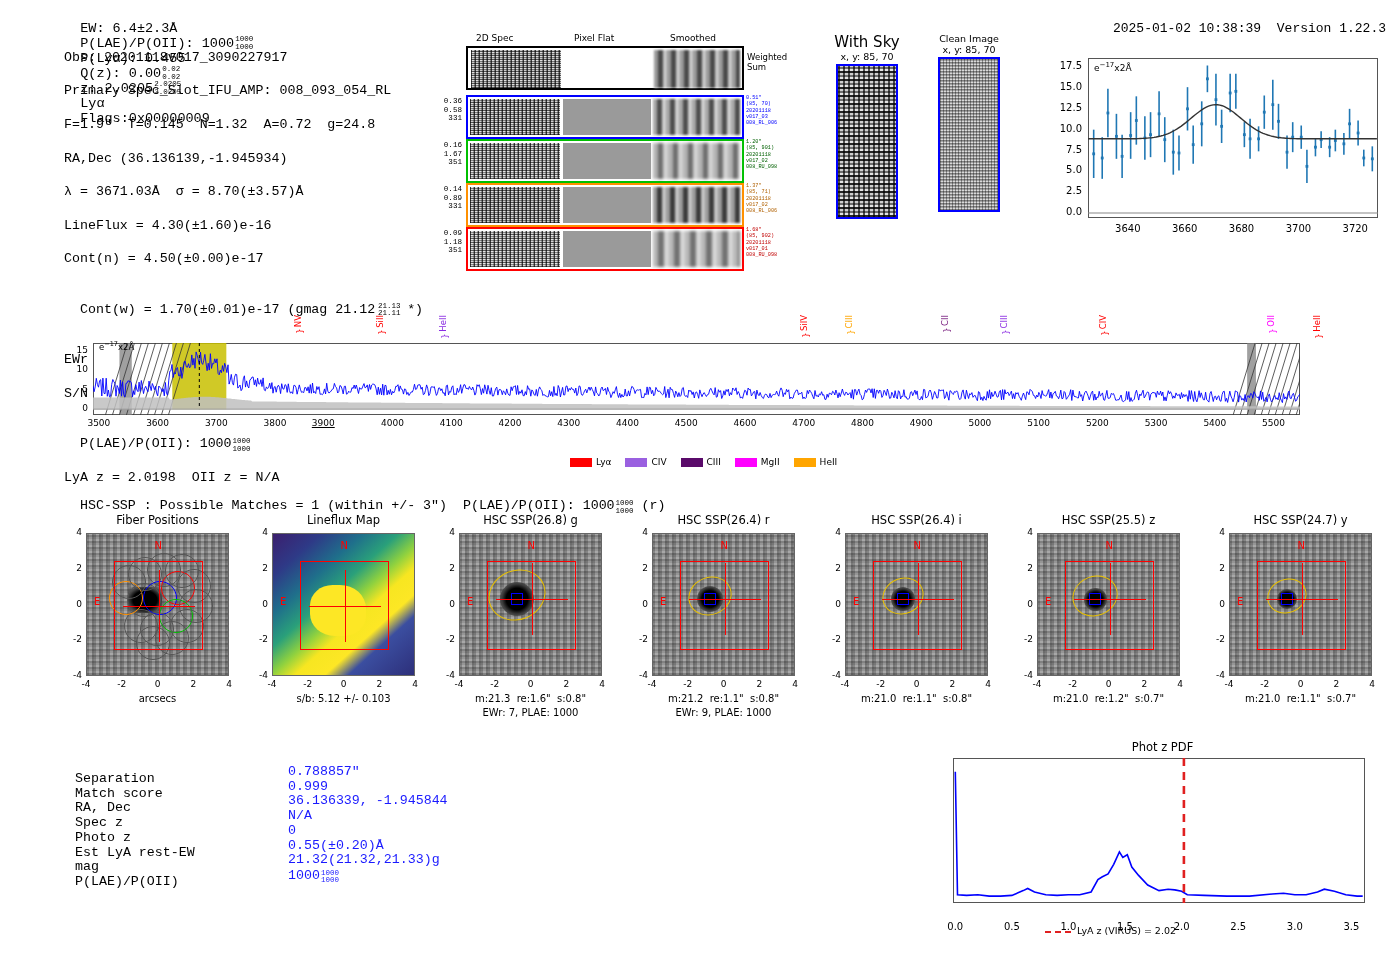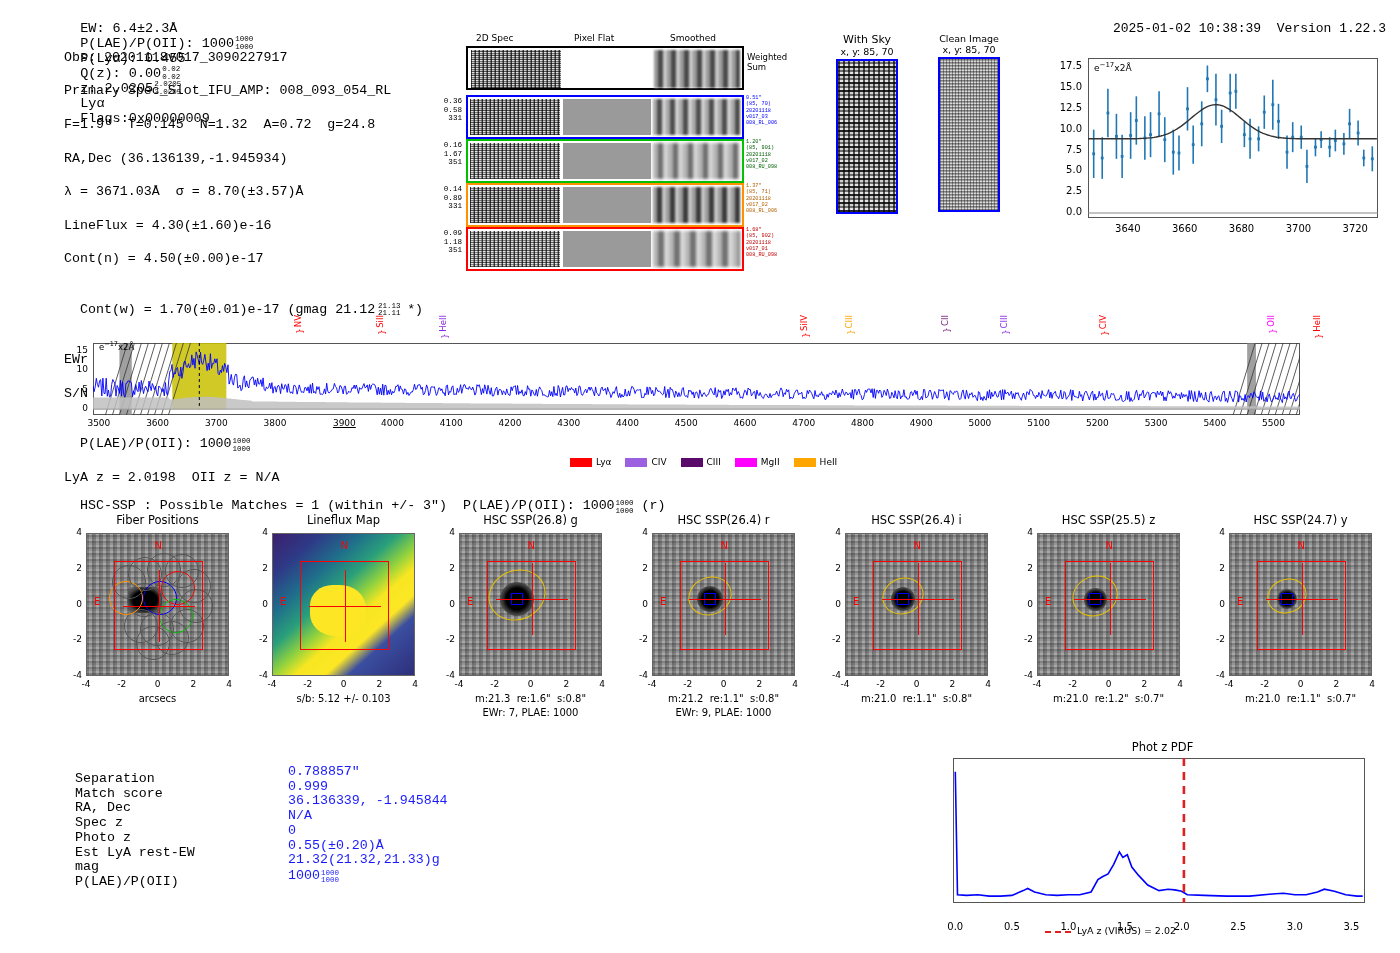--- a/index.html
+++ b/index.html
@@ -150,21 +150,21 @@
 v017_02
 008_RL_006</div>
   <div class="abs mono rtlab" style="left:316px;top:194px;color:#c00000;">1.68"
 (85, 902)
 20201118
 v017_01
 008_RU_098</div>
 </div>
 
 <div class="abs" style="left:824px;top:33px;">
-  <div class="sans" style="font-size:11px;text-align:center;width:86px;">With Sky</div>
+  <div class="sans" style="font-size:15px;text-align:center;width:86px;">With Sky</div>
   <div class="sans" style="font-size:9.5px;text-align:center;width:86px;">x, y: 85, 70</div>
   <div style="margin-top:2px;width:62px;height:155px;margin-left:12px;border:2px solid #0000ff;box-sizing:border-box;
      background:repeating-linear-gradient(0deg,#2a2a2a 0 2px,#f4f4f4 2px 4px,#777 4px 6px,#ddd 6px 8px),repeating-linear-gradient(90deg,#555 0 2px,#eee 2px 5px);background-blend-mode:multiply;"></div>
 </div>
 <div class="abs" style="left:926px;top:33px;">
   <div class="sans" style="font-size:9.5px;text-align:center;width:86px;">Clean Image</div>
   <div class="sans" style="font-size:9.5px;text-align:center;width:86px;">x, y: 85, 70</div>
   <div style="margin-top:2px;width:62px;height:155px;margin-left:12px;border:2px solid #0000ff;box-sizing:border-box;
      background:repeating-linear-gradient(0deg,#888 0 1px,#e8e8e8 1px 2px,#b0b0b0 2px 3px),repeating-linear-gradient(90deg,#9a9a9a 0 1px,#efefef 1px 3px);background-blend-mode:multiply;"></div>
 </div>
@@ -353,21 +353,21 @@
       <div class="tksm sans" style="position: absolute; left: 68px; width: 20px; text-align: right; top: 103.162px;">0</div>
       <div class="tksm sans" style="position: absolute; left: 68px; width: 20px; text-align: right; top: 83.7027px;">5</div>
       <div class="tksm sans" style="position: absolute; left: 68px; width: 20px; text-align: right; top: 64.2432px;">10</div>
       <div class="tksm sans" style="position: absolute; left: 68px; width: 20px; text-align: right; top: 44.7838px;">15</div>
     </div>
   <div class="abs" id="specXticks">
       <div class="tksm sans" style="position: absolute; left: 76.8735px; width: 44px; text-align: center; top: 118px;">3500</div>
       <div class="tksm sans" style="position: absolute; left: 135.608px; width: 44px; text-align: center; top: 118px;">3600</div>
       <div class="tksm sans" style="position: absolute; left: 194.343px; width: 44px; text-align: center; top: 118px;">3700</div>
       <div class="tksm sans" style="position: absolute; left: 253.078px; width: 44px; text-align: center; top: 118px;">3800</div>
-      <div class="tksm sans" style="position: absolute; left: 311.813px; width: 44px; text-align: right; top: 118px; text-decoration: underline;">3900</div>
+      <div class="tksm sans" style="position: absolute; left: 311.813px; width: 44px; text-align: left; top: 118px; text-decoration: underline;">3900</div>
       <div class="tksm sans" style="position: absolute; left: 370.547px; width: 44px; text-align: center; top: 118px;">4000</div>
       <div class="tksm sans" style="position: absolute; left: 429.282px; width: 44px; text-align: center; top: 118px;">4100</div>
       <div class="tksm sans" style="position: absolute; left: 488.017px; width: 44px; text-align: center; top: 118px;">4200</div>
       <div class="tksm sans" style="position: absolute; left: 546.752px; width: 44px; text-align: center; top: 118px;">4300</div>
       <div class="tksm sans" style="position: absolute; left: 605.487px; width: 44px; text-align: center; top: 118px;">4400</div>
       <div class="tksm sans" style="position: absolute; left: 664.221px; width: 44px; text-align: center; top: 118px;">4500</div>
       <div class="tksm sans" style="position: absolute; left: 722.956px; width: 44px; text-align: center; top: 118px;">4600</div>
       <div class="tksm sans" style="position: absolute; left: 781.691px; width: 44px; text-align: center; top: 118px;">4700</div>
       <div class="tksm sans" style="position: absolute; left: 840.426px; width: 44px; text-align: center; top: 118px;">4800</div>
       <div class="tksm sans" style="position: absolute; left: 899.161px; width: 44px; text-align: center; top: 118px;">4900</div>

